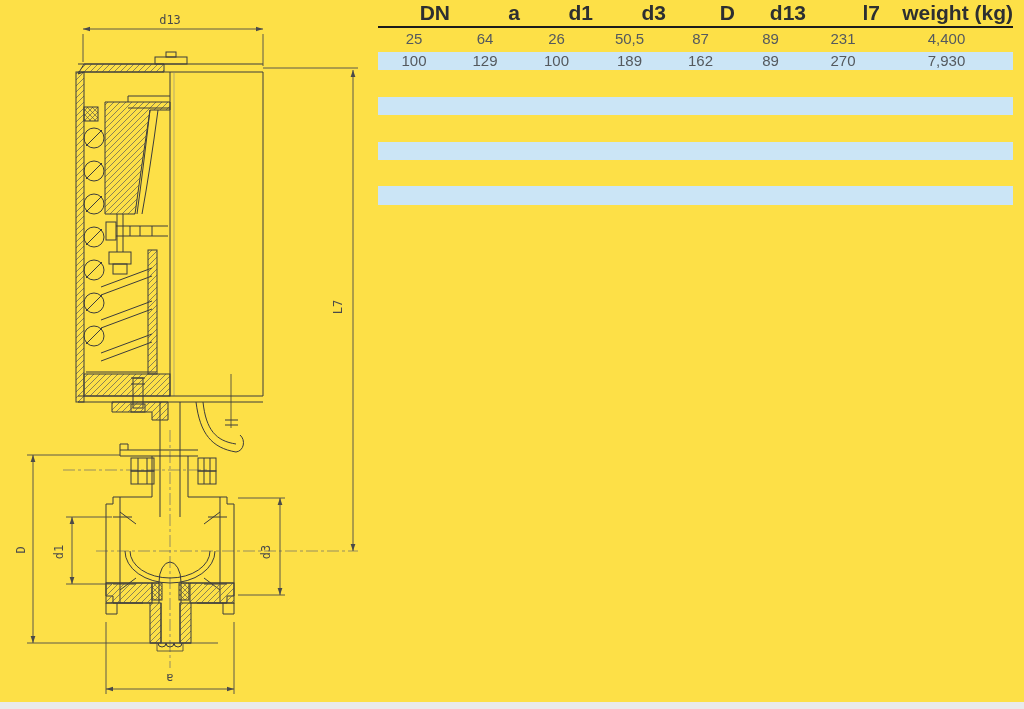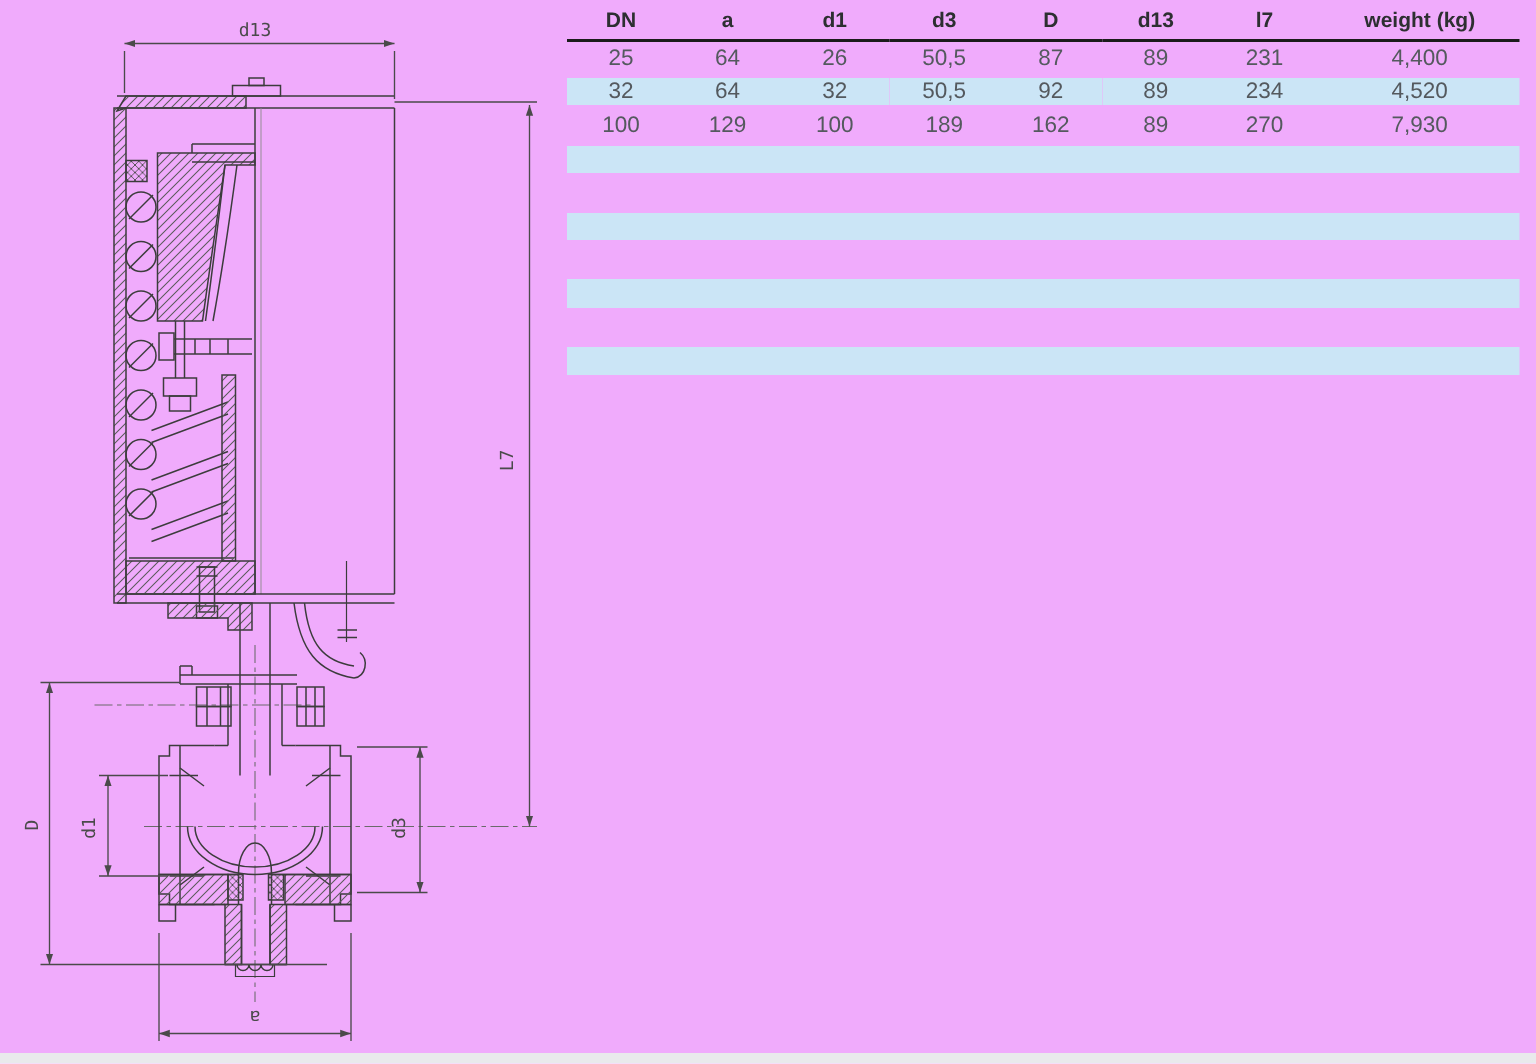--- a/index.html
+++ b/index.html
@@ -1,29 +1,29 @@
 <!DOCTYPE html>
 <html><head>
 <meta charset="utf-8">
 <style>
   * { margin:0; padding:0; box-sizing:border-box; }
   html,body { width:1024px; height:709px; background:#fff; overflow:hidden; }
-  .page { position:relative; width:1024px; height:709px; background:#f0abfc;
+  .page { position:relative; width:1024px; height:709px; background:#fde047;
           font-family:"Liberation Sans", sans-serif; }
 
   
   .drawing { position:absolute; left:0; top:0; width:378px; height:709px; }
   .drawing text { font-family:"DejaVu Sans Mono", monospace; font-size:12px; fill:#4a4a4a; }
 
   
   table.spec { position:absolute; left:378px; top:0; width:635px;
                border-collapse:collapse; table-layout:fixed; }
   table.spec th {
-      height:27px; vertical-align:middle; text-align:center;
-      font-size:14px; font-weight:bold; color:#2d2f31;
+      height:27px; vertical-align:middle; text-align:right;
+      font-size:21px; font-weight:bold; color:#2d2f31;
       border-bottom:2.5px solid #1b1b1b; padding:0;
   }
   table.spec td {
       height:22.4px; padding:2px 0; vertical-align:middle; text-align:center;
       font-size:15px; color:#54595e; line-height:18px;
   }
   table.spec tbody tr:nth-child(even) td {
       background-color:#cbe5f6; background-clip:content-box;
   }
 
@@ -209,30 +209,20 @@
         <td>25</td>
           <td>64</td>
           <td>26</td>
           <td>50,5</td>
           <td>87</td>
           <td>89</td>
           <td>231</td>
           <td>4,400</td>
       </tr>
       <tr>
-        <td>32</td>
-          <td>64</td>
-          <td>32</td>
-          <td>50,5</td>
-          <td>92</td>
-          <td>89</td>
-          <td>234</td>
-          <td>4,520</td>
-      </tr>
-      <tr>
         <td>100</td>
           <td>129</td>
           <td>100</td>
           <td>189</td>
           <td>162</td>
           <td>89</td>
           <td>270</td>
           <td>7,930</td>
       </tr>
       <tr>

